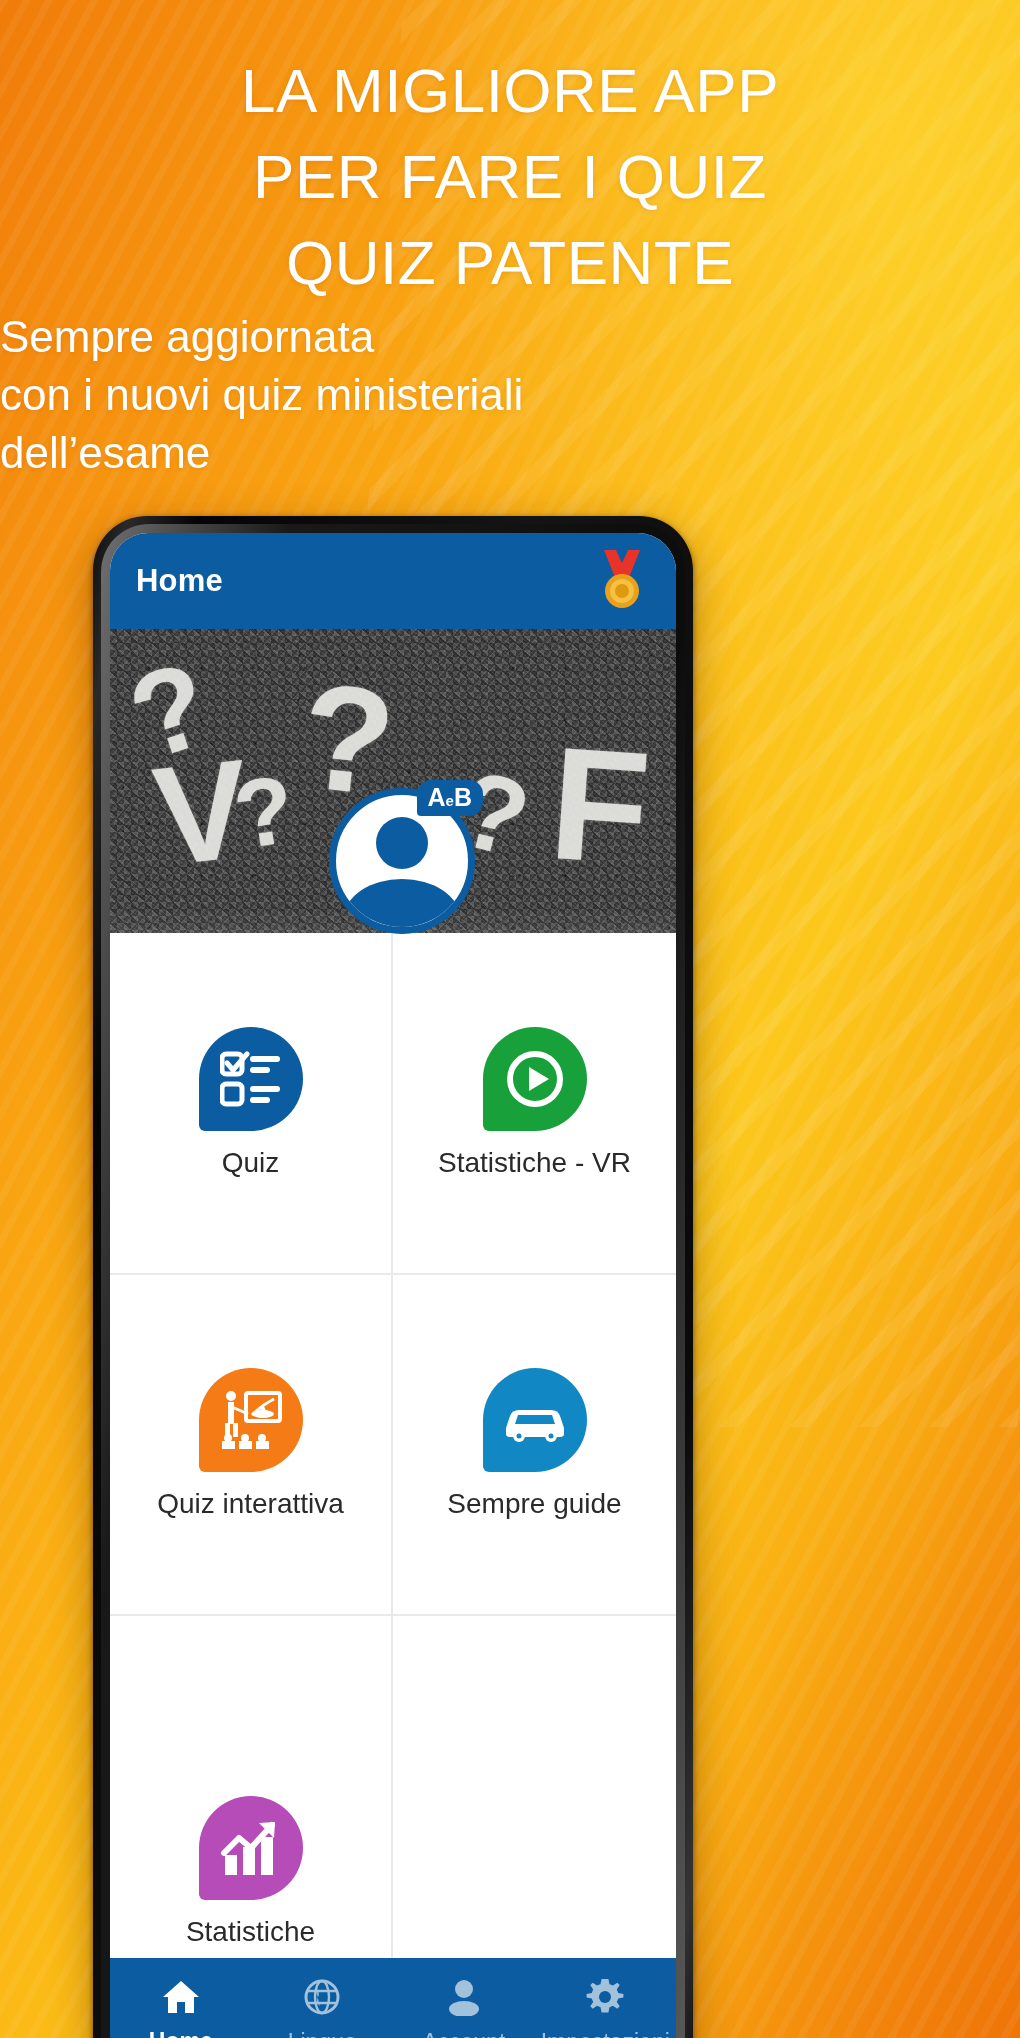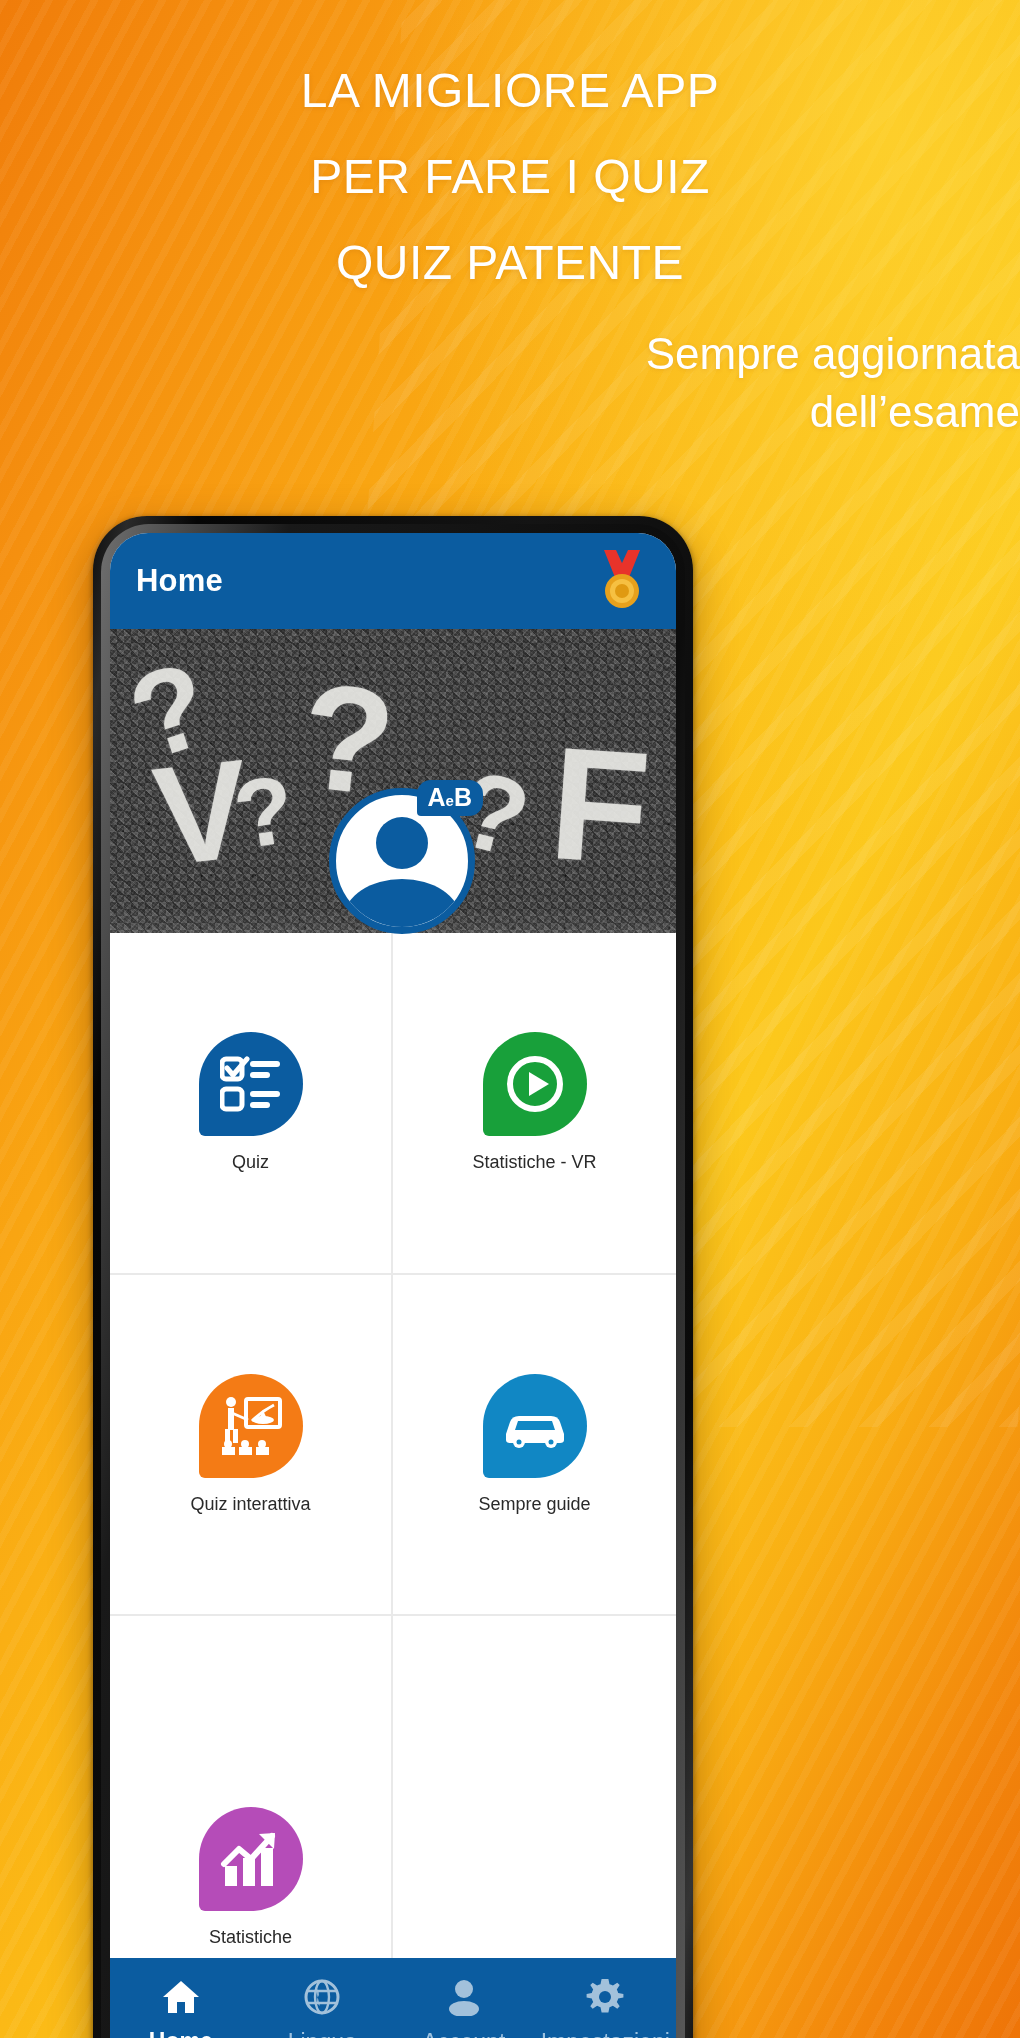--- a/index.html
+++ b/index.html
@@ -49,30 +49,30 @@
     background:radial-gradient(ellipse at 70% 30%, rgba(255,225,60,0.55), rgba(255,225,60,0) 62%);
   }
 
   
   #headline-block {
     position:absolute; left:0; right:0; top:48px;
     text-align:center;
     z-index:4;
   }
   .headline {
-    font-size:48px;
+    font-size:62px;
     line-height:86px;
     font-weight:300;
     color:#ffffff;
     letter-spacing:0.5px;
     text-shadow:0 1px 5px rgba(150,70,0,0.18);
   }
   #subtitle-block {
-    position:absolute; left:0; right:0; top:325px;
-    text-align:right; z-index:4;
+    position:absolute; left:0; right:0; top:308px;
+    text-align:left; z-index:4;
   }
   .subtitle {
     font-size:44px;
     line-height:58px;
     font-weight:300;
     color:#ffffff;
     text-shadow:0 1px 4px rgba(150,70,0,0.15);
   }
 
   
@@ -202,21 +202,21 @@
     display:flex; flex-direction:column;
     align-items:center; justify-content:center;
     gap:16px;
     border-right:2px solid #e9e9e9;
     border-bottom:2px solid #e9e9e9;
     padding:10px;
   }
   .tile:nth-child(2n) { border-right:none; }
   .tile:nth-child(5), .tile:nth-child(6) { border-bottom:none;justify-content:flex-end; }
   .tile-label {
-    font-size:18px; color:#2a2a2a; font-weight:500; text-align:center;
+    font-size:28px; color:#2a2a2a; font-weight:500; text-align:center;
   }
   .tile-icon {
     width:104px; height:104px; position:relative;
   }
   
   .drop {
     width:100%; height:100%;
     border-radius:50% 50% 50% 6px;
     display:flex; align-items:center; justify-content:center;
   }
@@ -249,20 +249,21 @@
 </div>
 
 <div id="headline-block">
   <div class="headline">LA MIGLIORE APP</div>
   <div class="headline">PER FARE I QUIZ</div>
   <div class="headline">QUIZ PATENTE</div>
 </div>
 
 <div id="subtitle-block">
   <div class="subtitle">Sempre aggiornata</div>
+  <div class="subtitle">con i nuovi quiz ministeriali</div>
   <div class="subtitle">dell’esame</div>
 </div>
 
 <div id="phone">
   <div id="phone-frame"></div>
   <div id="phone-bezel"></div>
 
   <div id="phone-screen">
 
     <div id="appbar">

